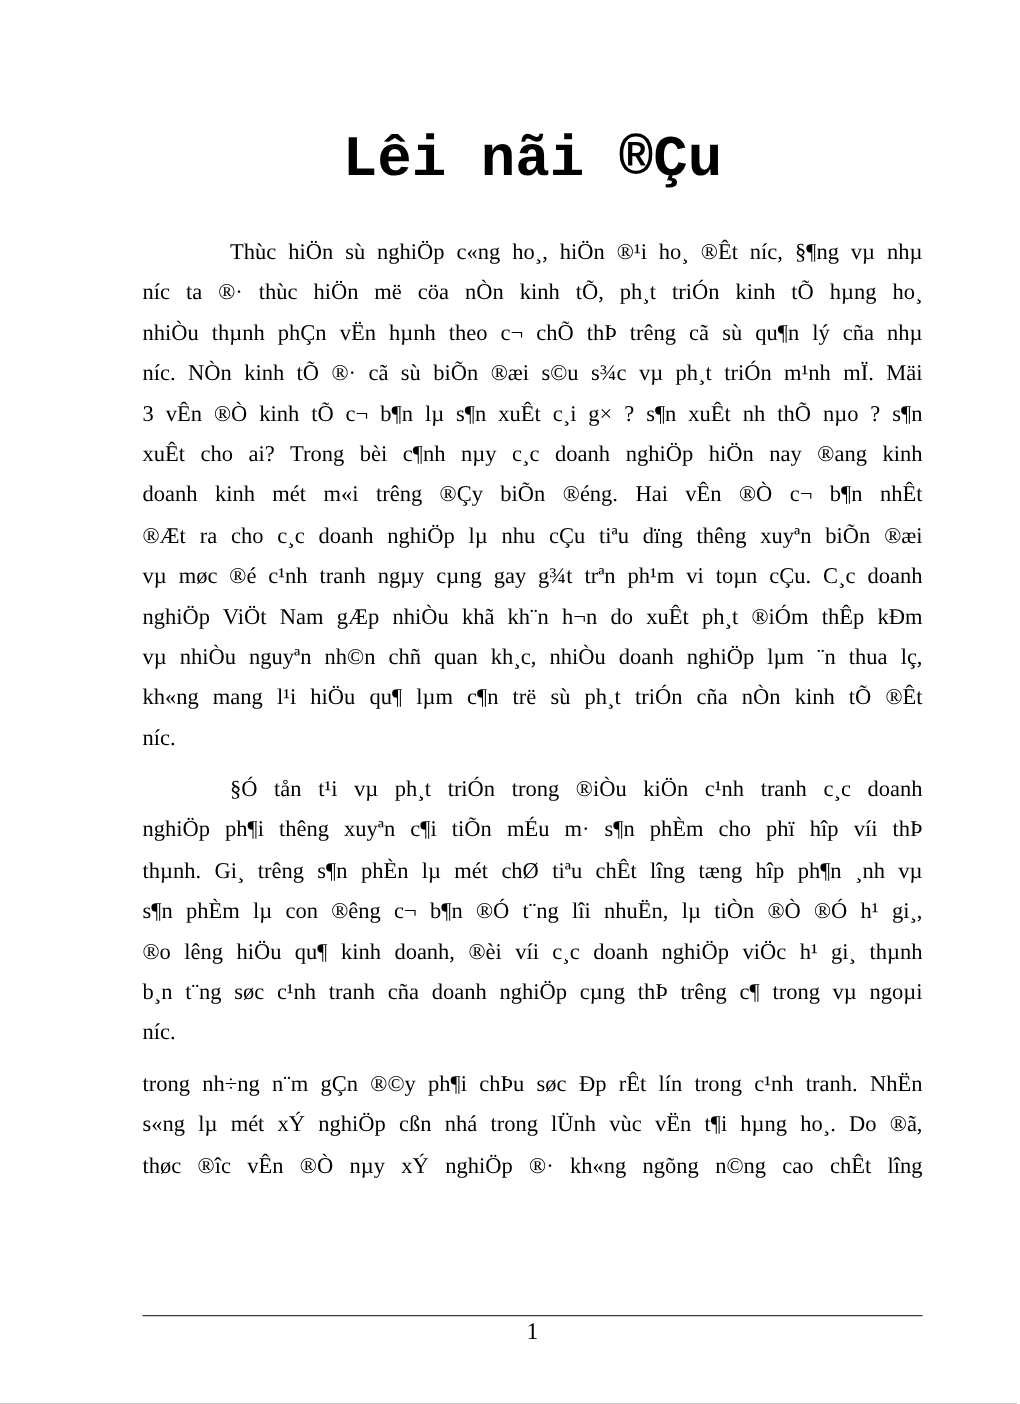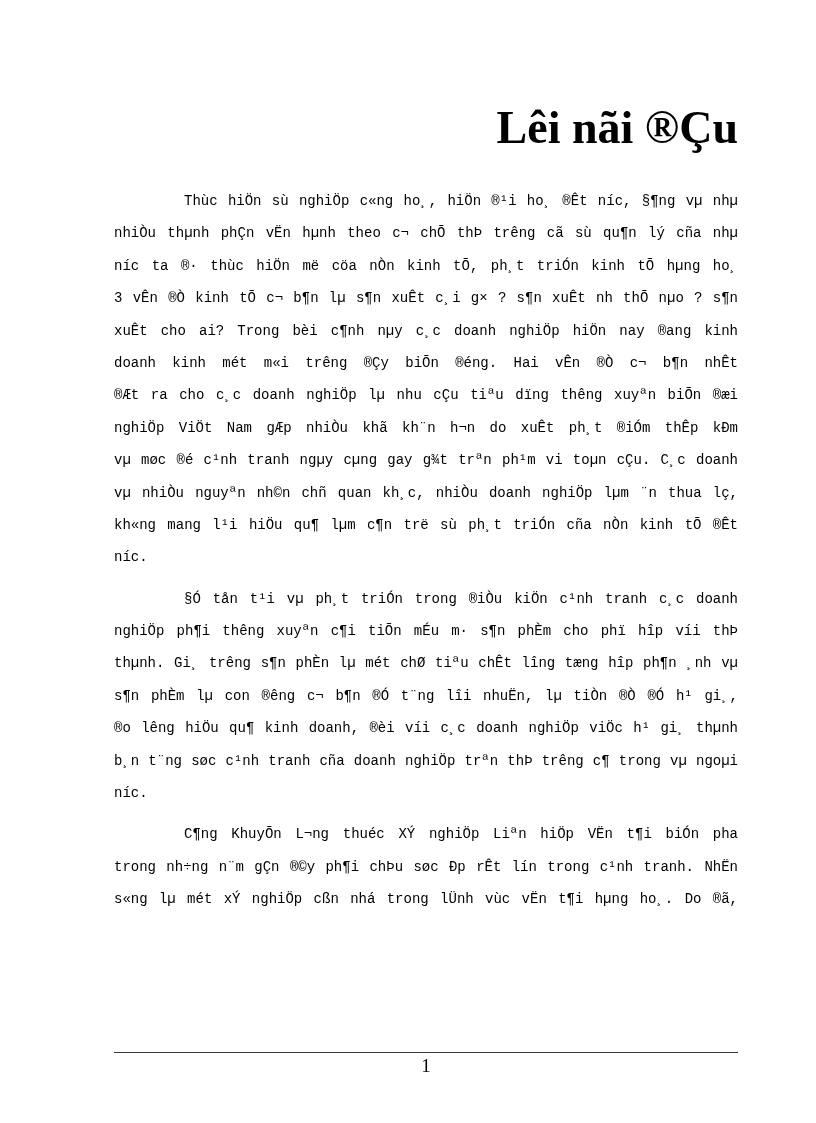--- a/index.html
+++ b/index.html
@@ -9,34 +9,34 @@
     height: 1123px;
     margin: 0 auto;
     background: #ffffff;
     font-family: "Liberation Serif", "DejaVu Serif", serif;
     color: #000000;
     overflow: hidden;
   }
   .doc-title {
     padding-top: 102px;
     margin: 0 78px 0 114px;
-    text-align: right;
+    text-align: center;
     font-weight: bold;
     font-size: 46px;
     line-height: 52px;
     white-space: nowrap;
+    font-family: Liberation Mono, monospace;
   }
   .content {
     margin: 31px 78px 0 114px; 
   }
   .para {
     margin: 0 0 9px 0;
-    font-size: 14px;
+    font-size: 18px;
     line-height: 32.4px;
-    font-family: Liberation Mono, monospace;
   }
   .para:last-of-type { margin-bottom: 0; }
   .line {
     text-align: justify;
     text-align-last: justify;
     height: 32.4px;
     overflow: visible;
   }
   .line.first { padding-left: 70px; }
   .line.last  { text-align-last: left; }
@@ -58,47 +58,48 @@
 <body>
 
 <div class="page">
 
   <div class="doc-title">Lêi nãi ®Çu</div>
 
   <div class="content">
 
     <div class="para">
       <div class="line first">Thùc hiÖn sù nghiÖp c«ng ho¸, hiÖn ®¹i ho¸ ®Êt níc, §¶ng vµ nhµ</div>
+      <div class="line">níc ta ®· thùc hiÖn më cöa nÒn kinh tÕ, ph¸t triÓn kinh tÕ hµng ho¸</div>
       <div class="line">nhiÒu thµnh phÇn vËn hµnh theo c¬ chÕ thÞ trêng cã sù qu¶n lý cña nhµ</div>
-      <div class="line">níc ta ®· thùc hiÖn më cöa nÒn kinh tÕ, ph¸t triÓn kinh tÕ hµng ho¸</div>
+      <div class="line">níc. NÒn kinh tÕ ®· cã sù biÕn ®æi s©u s¾c vµ ph¸t triÓn m¹nh mÏ. Mäi</div>
       <div class="line">3 vÊn ®Ò kinh tÕ c¬ b¶n lµ s¶n xuÊt c¸i g× ? s¶n xuÊt nh thÕ nµo ? s¶n</div>
       <div class="line">xuÊt cho ai? Trong bèi c¶nh nµy c¸c doanh nghiÖp hiÖn nay ®ang kinh</div>
       <div class="line">doanh kinh mét m«i trêng ®Çy biÕn ®éng. Hai vÊn ®Ò c¬ b¶n nhÊt</div>
       <div class="line">®Æt ra cho c¸c doanh nghiÖp lµ nhu cÇu tiªu dïng thêng xuyªn biÕn ®æi</div>
+      <div class="line">vµ møc ®é c¹nh tranh ngµy cµng gay g¾t trªn ph¹m vi toµn cÇu. C¸c doanh</div>
       <div class="line">nghiÖp ViÖt Nam gÆp nhiÒu khã kh¨n h¬n do xuÊt ph¸t ®iÓm thÊp kÐm</div>
-      <div class="line">vµ møc ®é c¹nh tranh ngµy cµng gay g¾t trªn ph¹m vi toµn cÇu. C¸c doanh</div>
       <div class="line">vµ nhiÒu nguyªn nh©n chñ quan kh¸c, nhiÒu doanh nghiÖp lµm ¨n thua lç,</div>
       <div class="line">kh«ng mang l¹i hiÖu qu¶ lµm c¶n trë sù ph¸t triÓn cña nÒn kinh tÕ ®Êt</div>
       <div class="line last">níc.</div>
     </div>
 
     <div class="para">
       <div class="line first">§Ó tån t¹i vµ ph¸t triÓn trong ®iÒu kiÖn c¹nh tranh c¸c doanh</div>
       <div class="line">nghiÖp ph¶i thêng xuyªn c¶i tiÕn mÉu m· s¶n phÈm cho phï hîp víi thÞ</div>
       <div class="line">thµnh. Gi¸ trêng s¶n phÈn lµ mét chØ tiªu chÊt lîng tæng hîp ph¶n ¸nh vµ</div>
       <div class="line">s¶n phÈm lµ con ®êng c¬ b¶n ®Ó t¨ng lîi nhuËn, lµ tiÒn ®Ò ®Ó h¹ gi¸,</div>
       <div class="line">®o lêng hiÖu qu¶ kinh doanh, ®èi víi c¸c doanh nghiÖp viÖc h¹ gi¸ thµnh</div>
-      <div class="line">b¸n t¨ng søc c¹nh tranh cña doanh nghiÖp trªn thÞ trêng c¶ trong vµ ngoµi</div>
+      <div class="line">b¸n t¨ng søc c¹nh tranh cña doanh nghiÖp cµng thÞ trêng c¶ trong vµ ngoµi</div>
       <div class="line last">níc.</div>
     </div>
 
     <div class="para">
-      <div class="line first">C¶ng KhuyÕn L¬ng thuéc XÝ nghiÖp Liªn hiÖp VËn t¶i biÓn pha</div>
       <div class="line">trong nh÷ng n¨m gÇn ®©y ph¶i chÞu søc Ðp rÊt lín trong c¹nh tranh. NhËn</div>
       <div class="line">s«ng lµ mét xÝ nghiÖp cßn nhá trong lÜnh vùc vËn t¶i hµng ho¸. Do ®ã,</div>
+      <div class="line">thøc ®îc vÊn ®Ò nµy xÝ nghiÖp ®· kh«ng ngõng n©ng cao chÊt lîng</div>
     </div>
 
   </div>
 
   <div class="footer">
     <div class="page-number">1</div>
   </div>
 
 </div>
 

